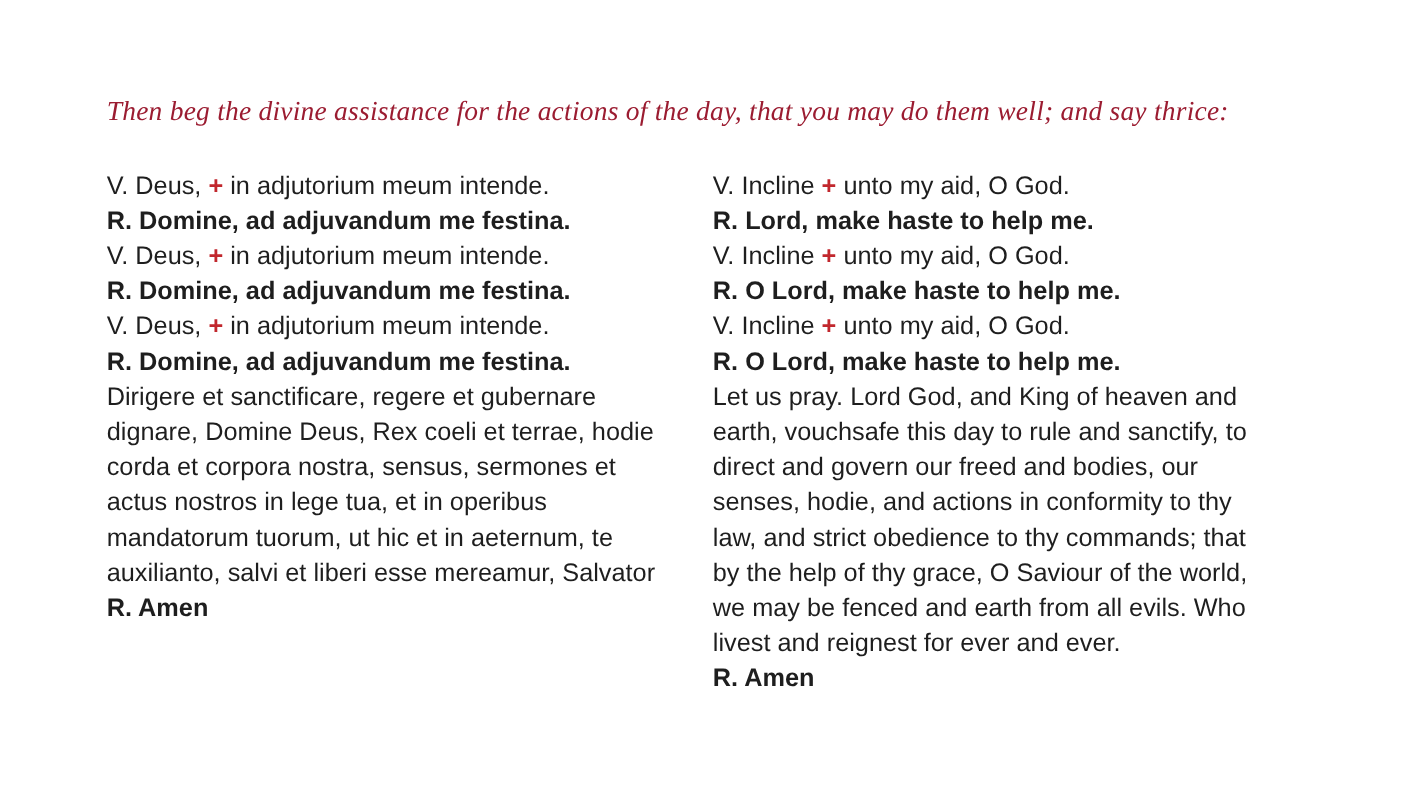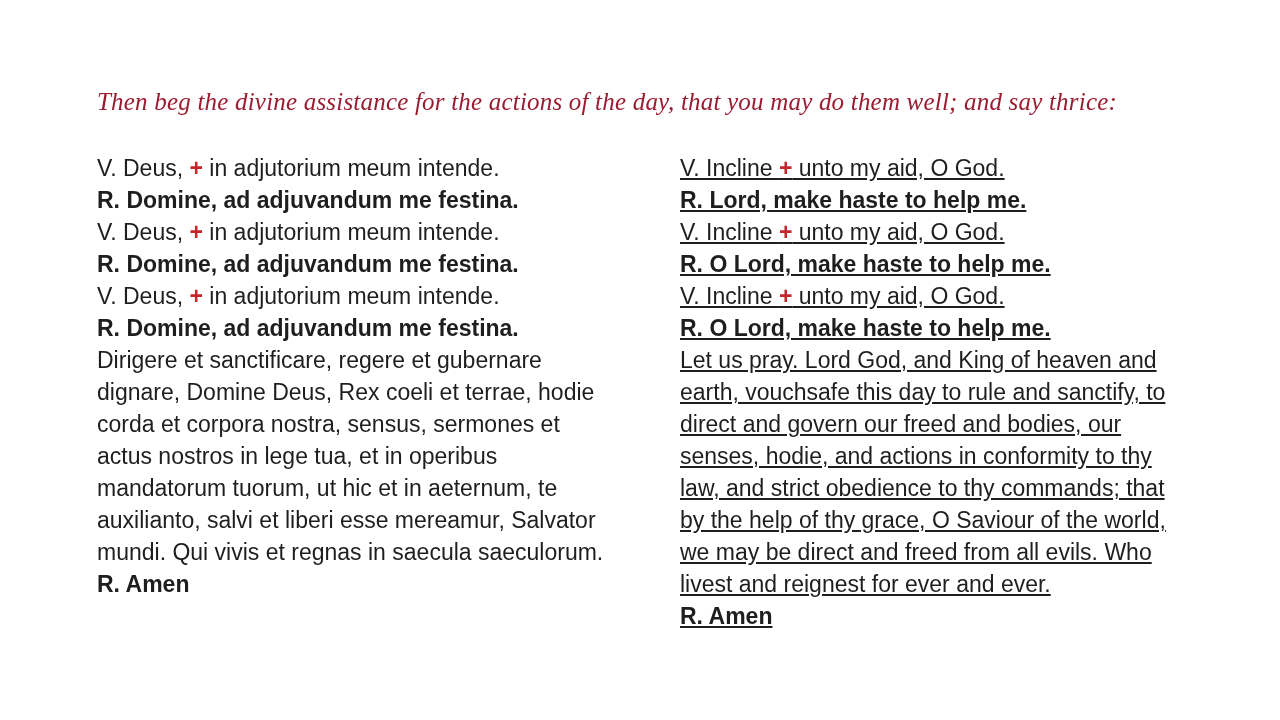--- a/index.html
+++ b/index.html
@@ -36,21 +36,21 @@
     width: 1280px;
   }
   .col {
     position: absolute;
     top: 0;
     font-size: 23px;
     line-height: 32px;
     color: var(--body-text, #1e1e1e);
   }
   .col-latin   { left: 97px;  width: 548px; }
-  .col-english { left: 680px; width: 540px; text-decoration: underline; }
+  .col-english { left: 648px; width: 540px; }
   .text-line { white-space: nowrap; }
   .text-line.bold { font-weight: 700; }
   .cross {
     color: var(--cross-red, #c1272d);
     font-weight: 700;
   }
 </style>
 </head>
 <body>
 
@@ -63,34 +63,33 @@
         <div class="text-line"><span>V. Deus, </span><span class="cross">+</span><span> in adjutorium meum intende.</span></div>
         <div class="text-line bold"><span>R. Domine, ad adjuvandum me festina.</span></div>
         <div class="text-line"><span>V. Deus, </span><span class="cross">+</span><span> in adjutorium meum intende.</span></div>
         <div class="text-line bold"><span>R. Domine, ad adjuvandum me festina.</span></div>
         <div class="text-line"><span>Dirigere et sanctificare, regere et gubernare</span></div>
         <div class="text-line"><span>dignare, Domine Deus, Rex coeli et terrae, hodie</span></div>
         <div class="text-line"><span>corda et corpora nostra, sensus, sermones et</span></div>
         <div class="text-line"><span>actus nostros in lege tua, et in operibus</span></div>
         <div class="text-line"><span>mandatorum tuorum, ut hic et in aeternum, te</span></div>
         <div class="text-line"><span>auxilianto, salvi et liberi esse mereamur, Salvator</span></div>
-        <div class="text-line"><span>mundi. Qui vivis et regnas in saecula saeculorum.</span></div>
         <div class="text-line bold"><span>R. Amen</span></div>
       </div>
     <div class="col col-english">
         <div class="text-line"><span>V. Incline </span><span class="cross">+</span><span> unto my aid, O God.</span></div>
         <div class="text-line bold"><span>R. Lord, make haste to help me.</span></div>
         <div class="text-line"><span>V. Incline </span><span class="cross">+</span><span> unto my aid, O God.</span></div>
         <div class="text-line bold"><span>R. O Lord, make haste to help me.</span></div>
         <div class="text-line"><span>V. Incline </span><span class="cross">+</span><span> unto my aid, O God.</span></div>
         <div class="text-line bold"><span>R. O Lord, make haste to help me.</span></div>
         <div class="text-line"><span>Let us pray. Lord God, and King of heaven and</span></div>
         <div class="text-line"><span>earth, vouchsafe this day to rule and sanctify, to</span></div>
         <div class="text-line"><span>direct and govern our freed and bodies, our</span></div>
         <div class="text-line"><span>senses, hodie, and actions in conformity to thy</span></div>
         <div class="text-line"><span>law, and strict obedience to thy commands; that</span></div>
         <div class="text-line"><span>by the help of thy grace, O Saviour of the world,</span></div>
-        <div class="text-line"><span>we may be direct and freed from all evils. Who</span></div>
+        <div class="text-line"><span>we may be fenced and earth from all evils. Who</span></div>
         <div class="text-line"><span>livest and reignest for ever and ever.</span></div>
         <div class="text-line bold"><span>R. Amen</span></div>
       </div>
   </div>
 </div>
 
 </body></html>

